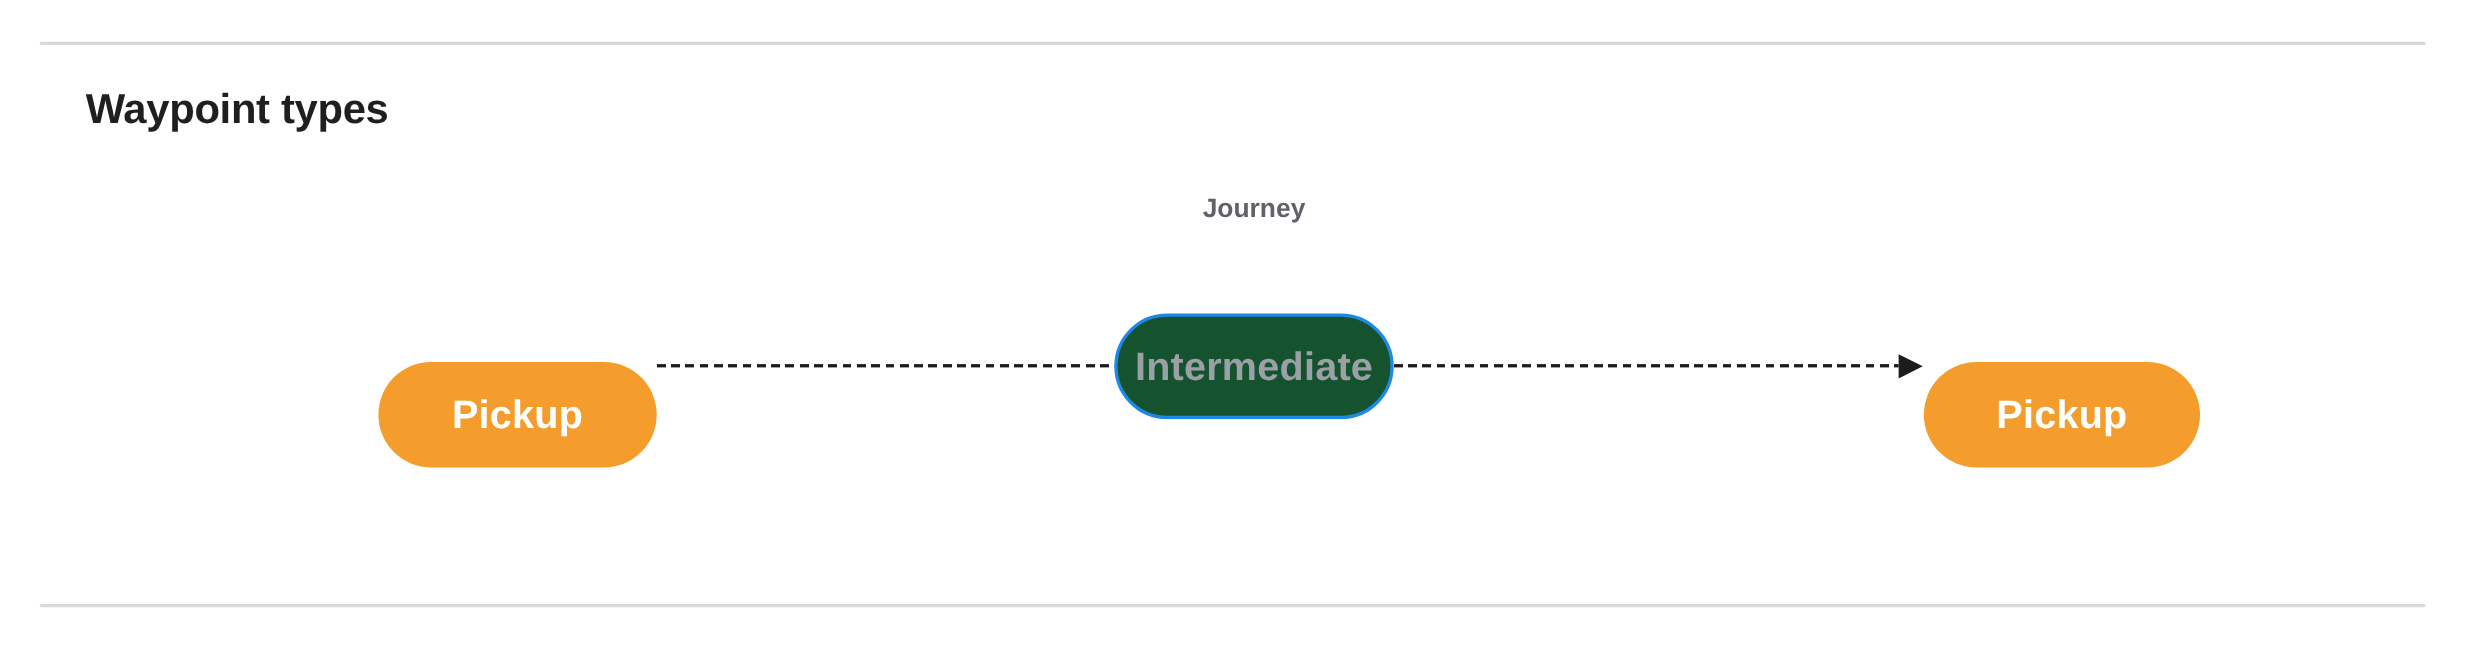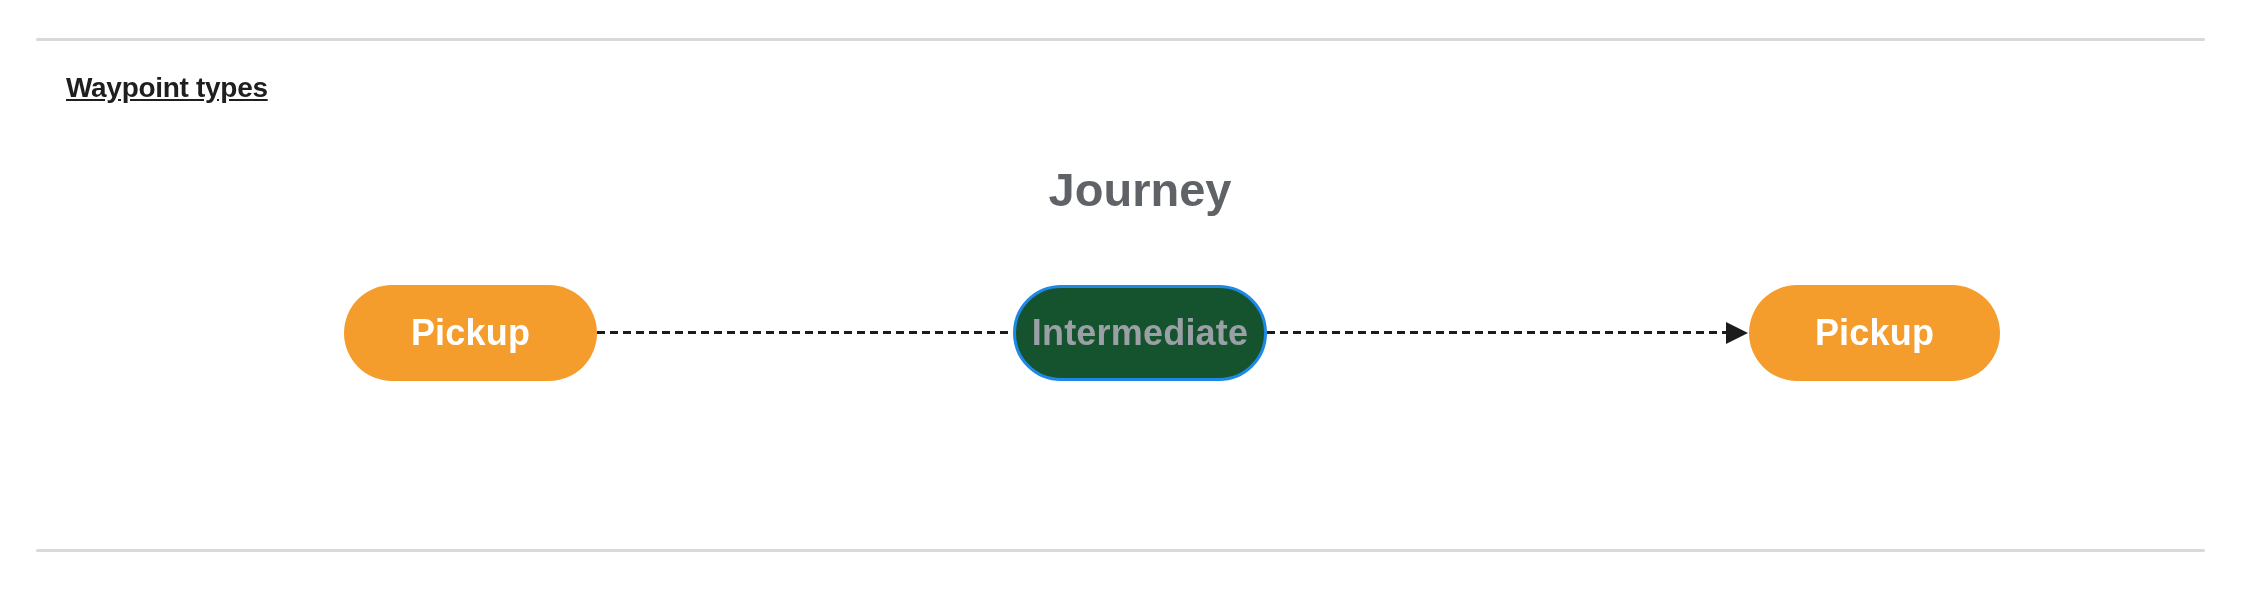--- a/index.html
+++ b/index.html
@@ -21,36 +21,35 @@
     background: var(--divider-color, #D9D9DB);
     border-radius: 2px;
   }
   .divider-top    { left: 36px; top: 38px;  width: 2169px; }
   .divider-bottom { left: 36px; top: 549px; width: 2169px; }
 
   .title {
     position: absolute;
     left: 66px;
     top: 64px;
-    margin: 0;
-    font-size: 28px;
+    margin: 12px;
+    font-size: 38px;
     line-height: 48px;
     font-weight: 700;
     letter-spacing: -0.3px;
     color: var(--title-color, #1F1F1F);
-    text-decoration: underline;
   }
 
   .journey-label {
     position: absolute;
     left: 1013px;
     top: 170px;
     width: 254px;
     text-align: center;
-    font-size: 47px;
+    font-size: 24px;
     line-height: 40px;
     font-weight: 700;
     color: var(--journey-label-color, #5F6368);
   }
 
   .connector {
     position: absolute;
     top: 331px;
     height: 3px;
     background: repeating-linear-gradient(
@@ -82,20 +81,21 @@
     align-items: center;
     justify-content: center;
     box-sizing: border-box;
     font-size: 36px;
     font-weight: 700;
     letter-spacing: 0.2px;
   }
   .node-endpoint {
     background: var(--endpoint-fill, #F49C2C);
     color: var(--endpoint-text, #FFFFFF);
+    margin-top: 44px;
   }
   .node-intermediate {
     background: #14532d;
     border: 3px solid var(--intermediate-border, #1E88E5);
     color: var(--intermediate-text, #9AA0A6);
     text-align: right;
   }
   .node-pickup       { left: 344px;  width: 253px; }
   .node-intermediate { left: 1013px; width: 254px; }
   .node-dropoff      { left: 1749px; width: 251px; }

